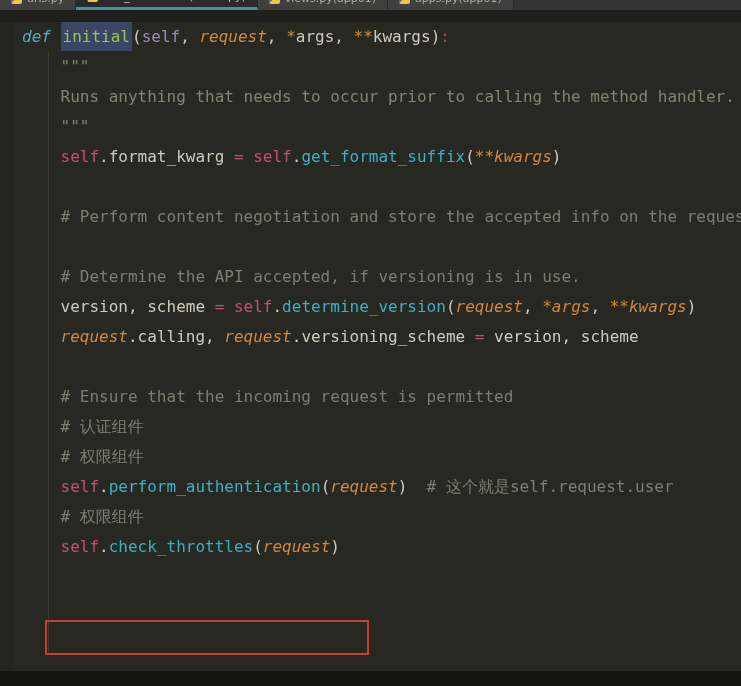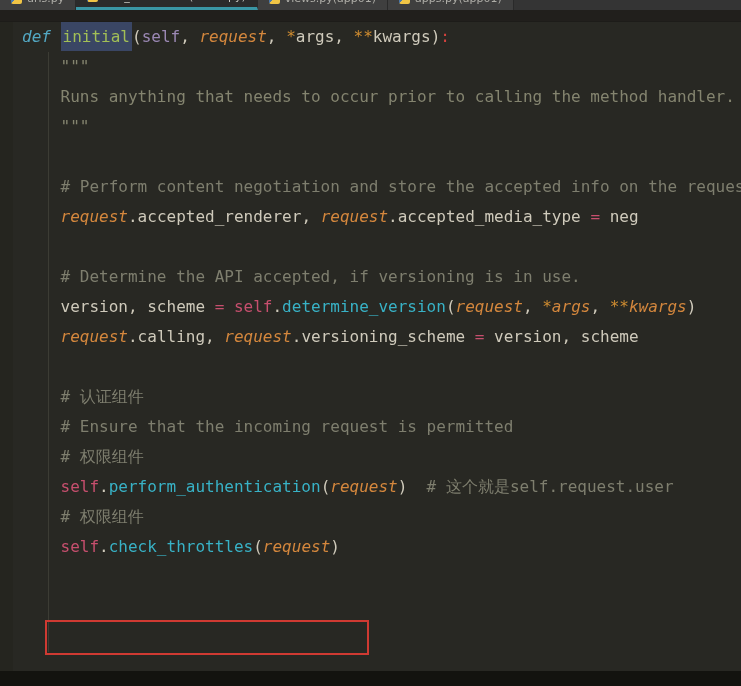--- a/index.html
+++ b/index.html
@@ -93,30 +93,30 @@
   <div id="navbar"></div>
 
   <div id="editor">
     <div id="gutter"></div>
     <div id="indent-guide"></div>
     <div id="code">
         <div class="line"><span class="kw">def</span><span class="pl"> </span><span class="fn hl">initial</span><span class="pl">(</span><span class="sp">self</span><span class="pl">, </span><span class="pr">request</span><span class="pl">, </span><span class="st">*</span><span class="pl">args</span><span class="pl">, </span><span class="st">**</span><span class="pl">kwargs</span><span class="pl">)</span><span class="co">:</span></div>
         <div class="line"><span class="pl">    </span><span class="dci">"""</span></div>
         <div class="line"><span class="pl">    </span><span class="dc">Runs anything that needs to occur prior to calling the method handler.</span></div>
         <div class="line"><span class="pl">    </span><span class="dci">"""</span></div>
+        <div class="line"><span class="pl">    </span><span class="sv">self</span><span class="pl">.</span><span class="pl">format_kwarg </span><span class="op">=</span><span class="pl"> </span><span class="sv">self</span><span class="pl">.</span><span class="cl">get_format_suffix</span><span class="pl">(</span><span class="st">**</span><span class="pr">kwargs</span><span class="pl">)</span></div>
         <div class="line"></div>
         <div class="line"><span class="pl">    </span><span class="cm"># Perform content negotiation and store the accepted info on the request</span></div>
-        <div class="line"><span class="pl">    </span><span class="pr">request</span><span class="pl">.</span><span class="pl">accepted_renderer</span><span class="pl">, </span><span class="pr">request</span><span class="pl">.</span><span class="pl">accepted_media_type </span><span class="op">=</span><span class="pl"> neg</span></div>
         <div class="line"></div>
         <div class="line"><span class="pl">    </span><span class="cm"># Determine the API accepted, if versioning is in use.</span></div>
         <div class="line"><span class="pl">    </span><span class="pl">version, scheme </span><span class="op">=</span><span class="pl"> </span><span class="sv">self</span><span class="pl">.</span><span class="cl">determine_version</span><span class="pl">(</span><span class="pr">request</span><span class="pl">, </span><span class="st">*</span><span class="pr">args</span><span class="pl">, </span><span class="st">**</span><span class="pr">kwargs</span><span class="pl">)</span></div>
         <div class="line"><span class="pl">    </span><span class="pr">request</span><span class="pl">.</span><span class="pl">calling</span><span class="pl">, </span><span class="pr">request</span><span class="pl">.</span><span class="pl">versioning_scheme </span><span class="op">=</span><span class="pl"> version, scheme</span></div>
         <div class="line"></div>
+        <div class="line"><span class="pl">    </span><span class="cm"># Ensure that the incoming request is permitted</span></div>
         <div class="line"><span class="pl">    </span><span class="cm"># 认证组件</span></div>
-        <div class="line"><span class="pl">    </span><span class="cm"># Ensure that the incoming request is permitted</span></div>
         <div class="line"><span class="pl">    </span><span class="cm"># 权限组件</span></div>
         <div class="line"><span class="pl">    </span><span class="sv">self</span><span class="pl">.</span><span class="cl">perform_authentication</span><span class="pl">(</span><span class="pr">request</span><span class="pl">)</span><span class="pl">  </span><span class="cm"># 这个就是self.request.user</span></div>
         <div class="line"><span class="pl">    </span><span class="cm"># 权限组件</span></div>
         <div class="line"><span class="pl">    </span><span class="sv">self</span><span class="pl">.</span><span class="cl">check_throttles</span><span class="pl">(</span><span class="pr">request</span><span class="pl">)</span></div>
       </div>
     <div id="annotation-box" style="border-color: rgb(207, 58, 50);"></div>
   </div>
 
   <div id="bottom-panel"></div>
 

